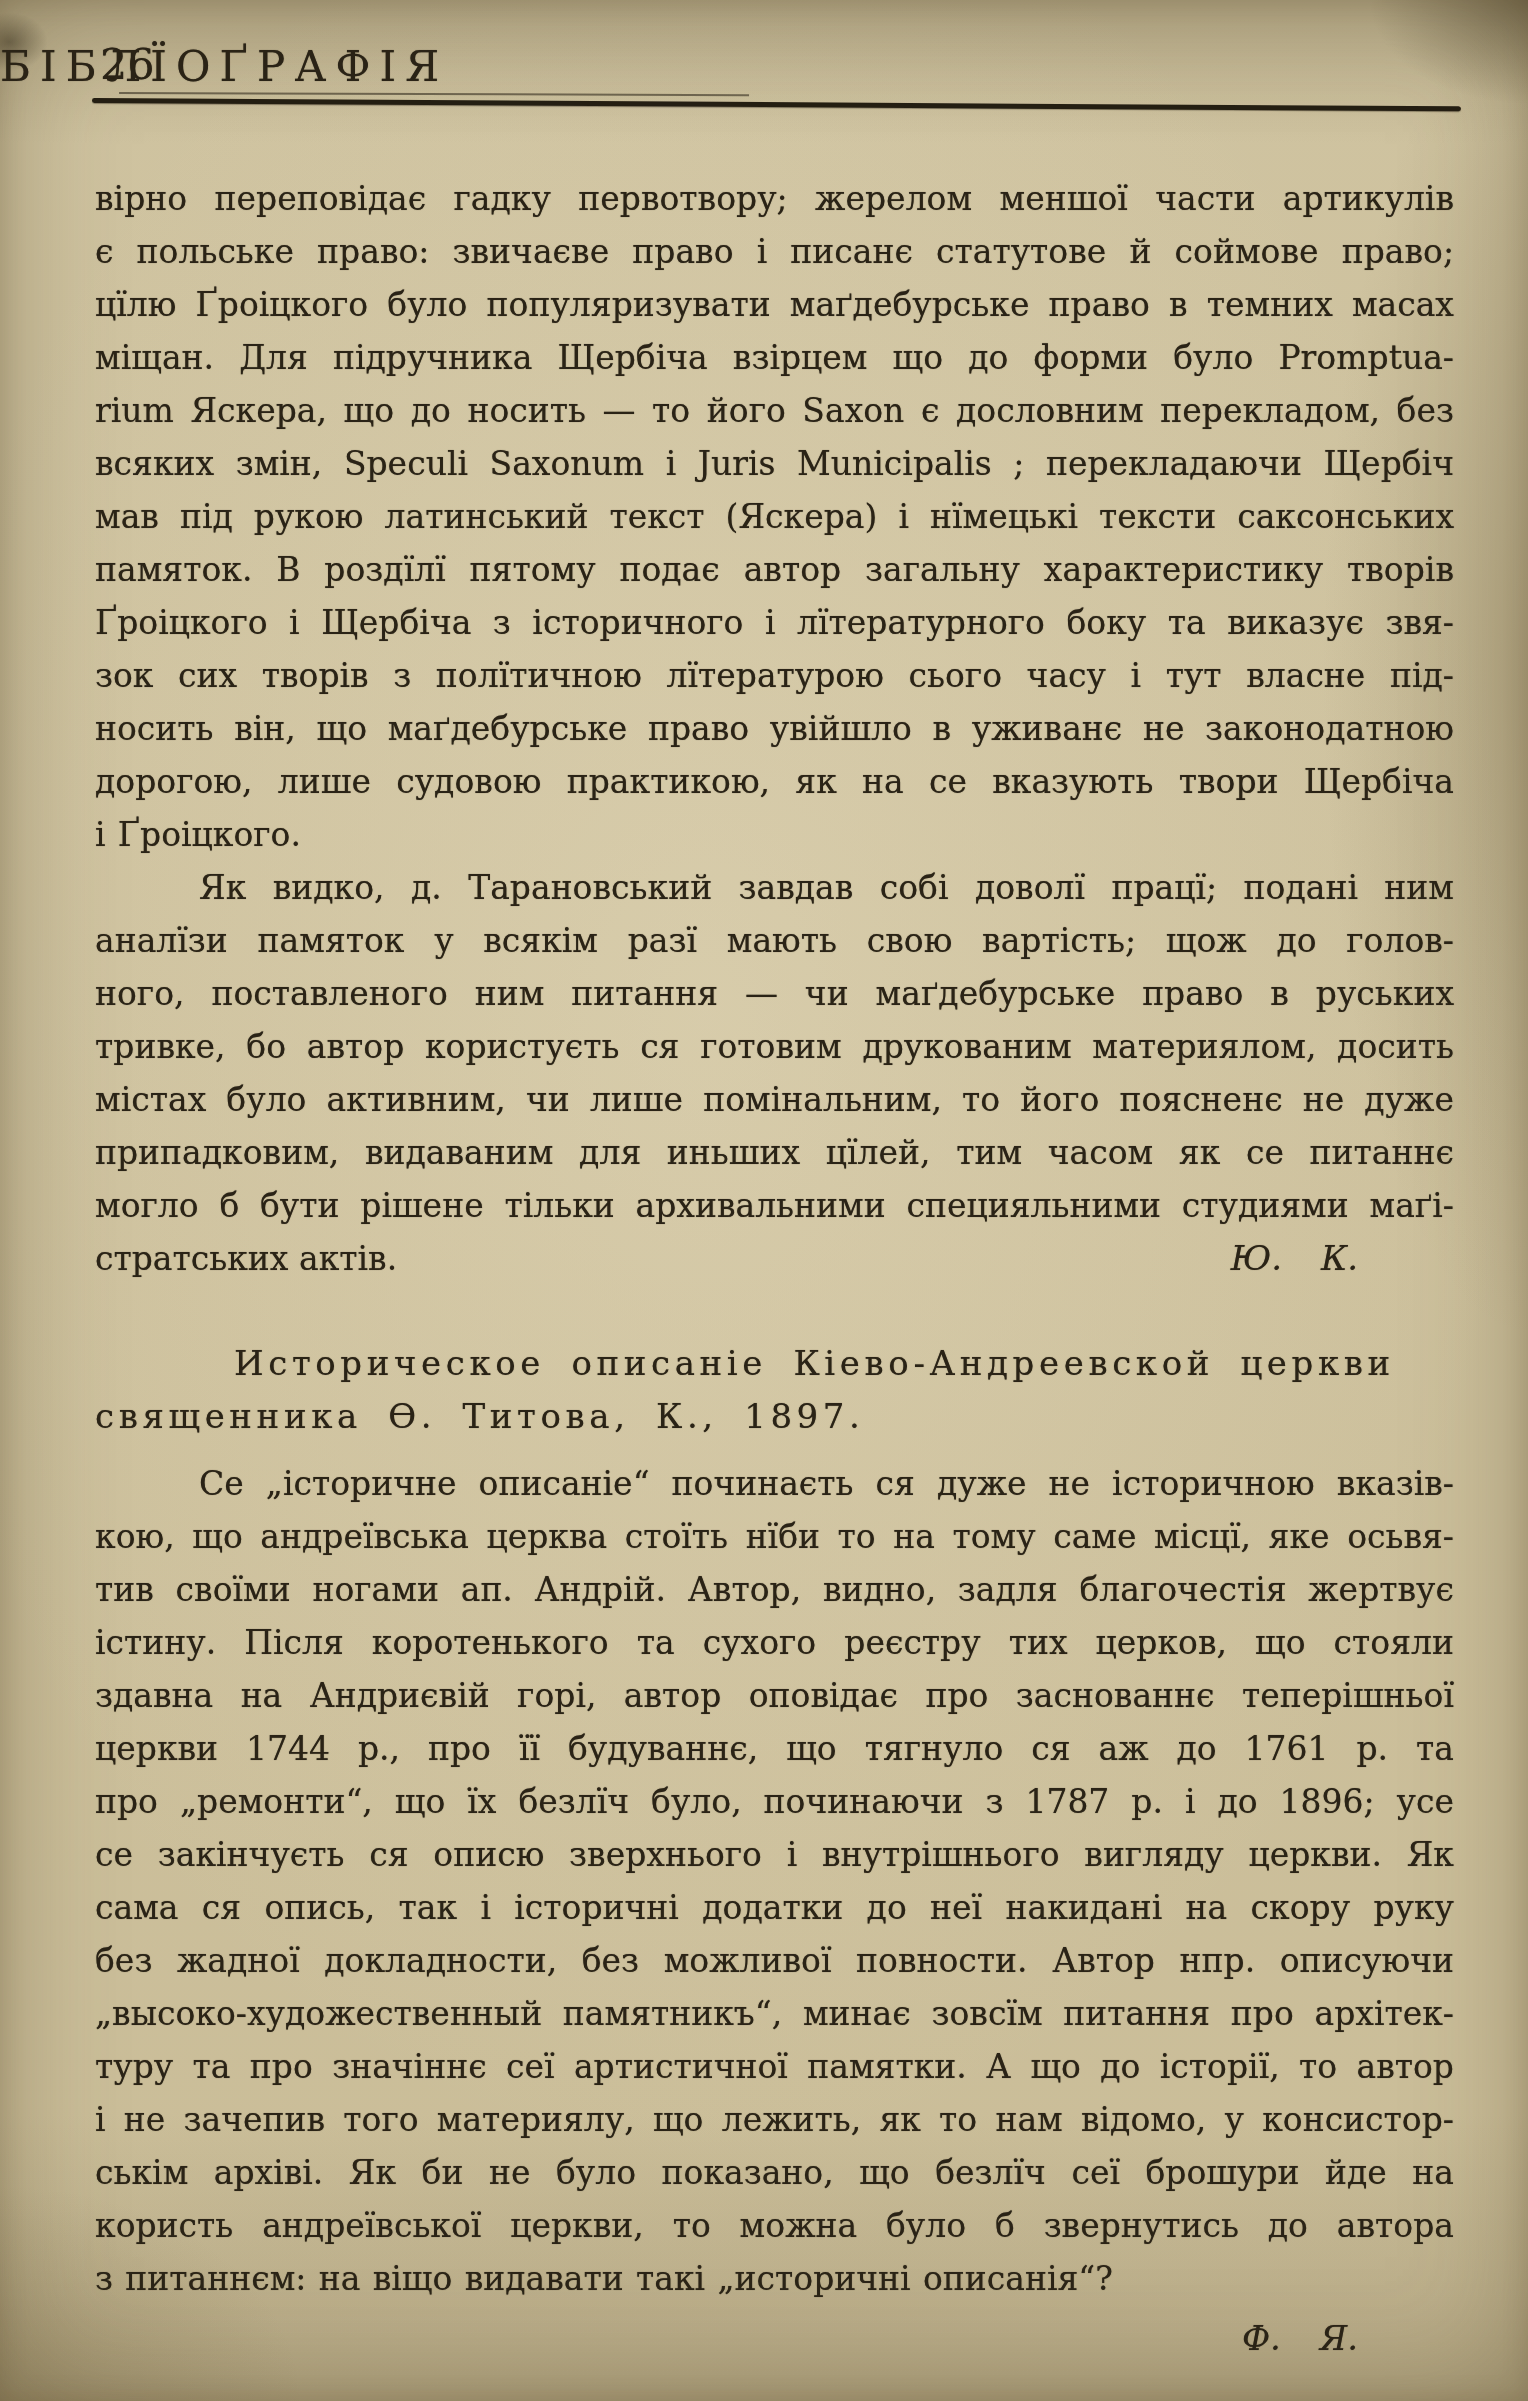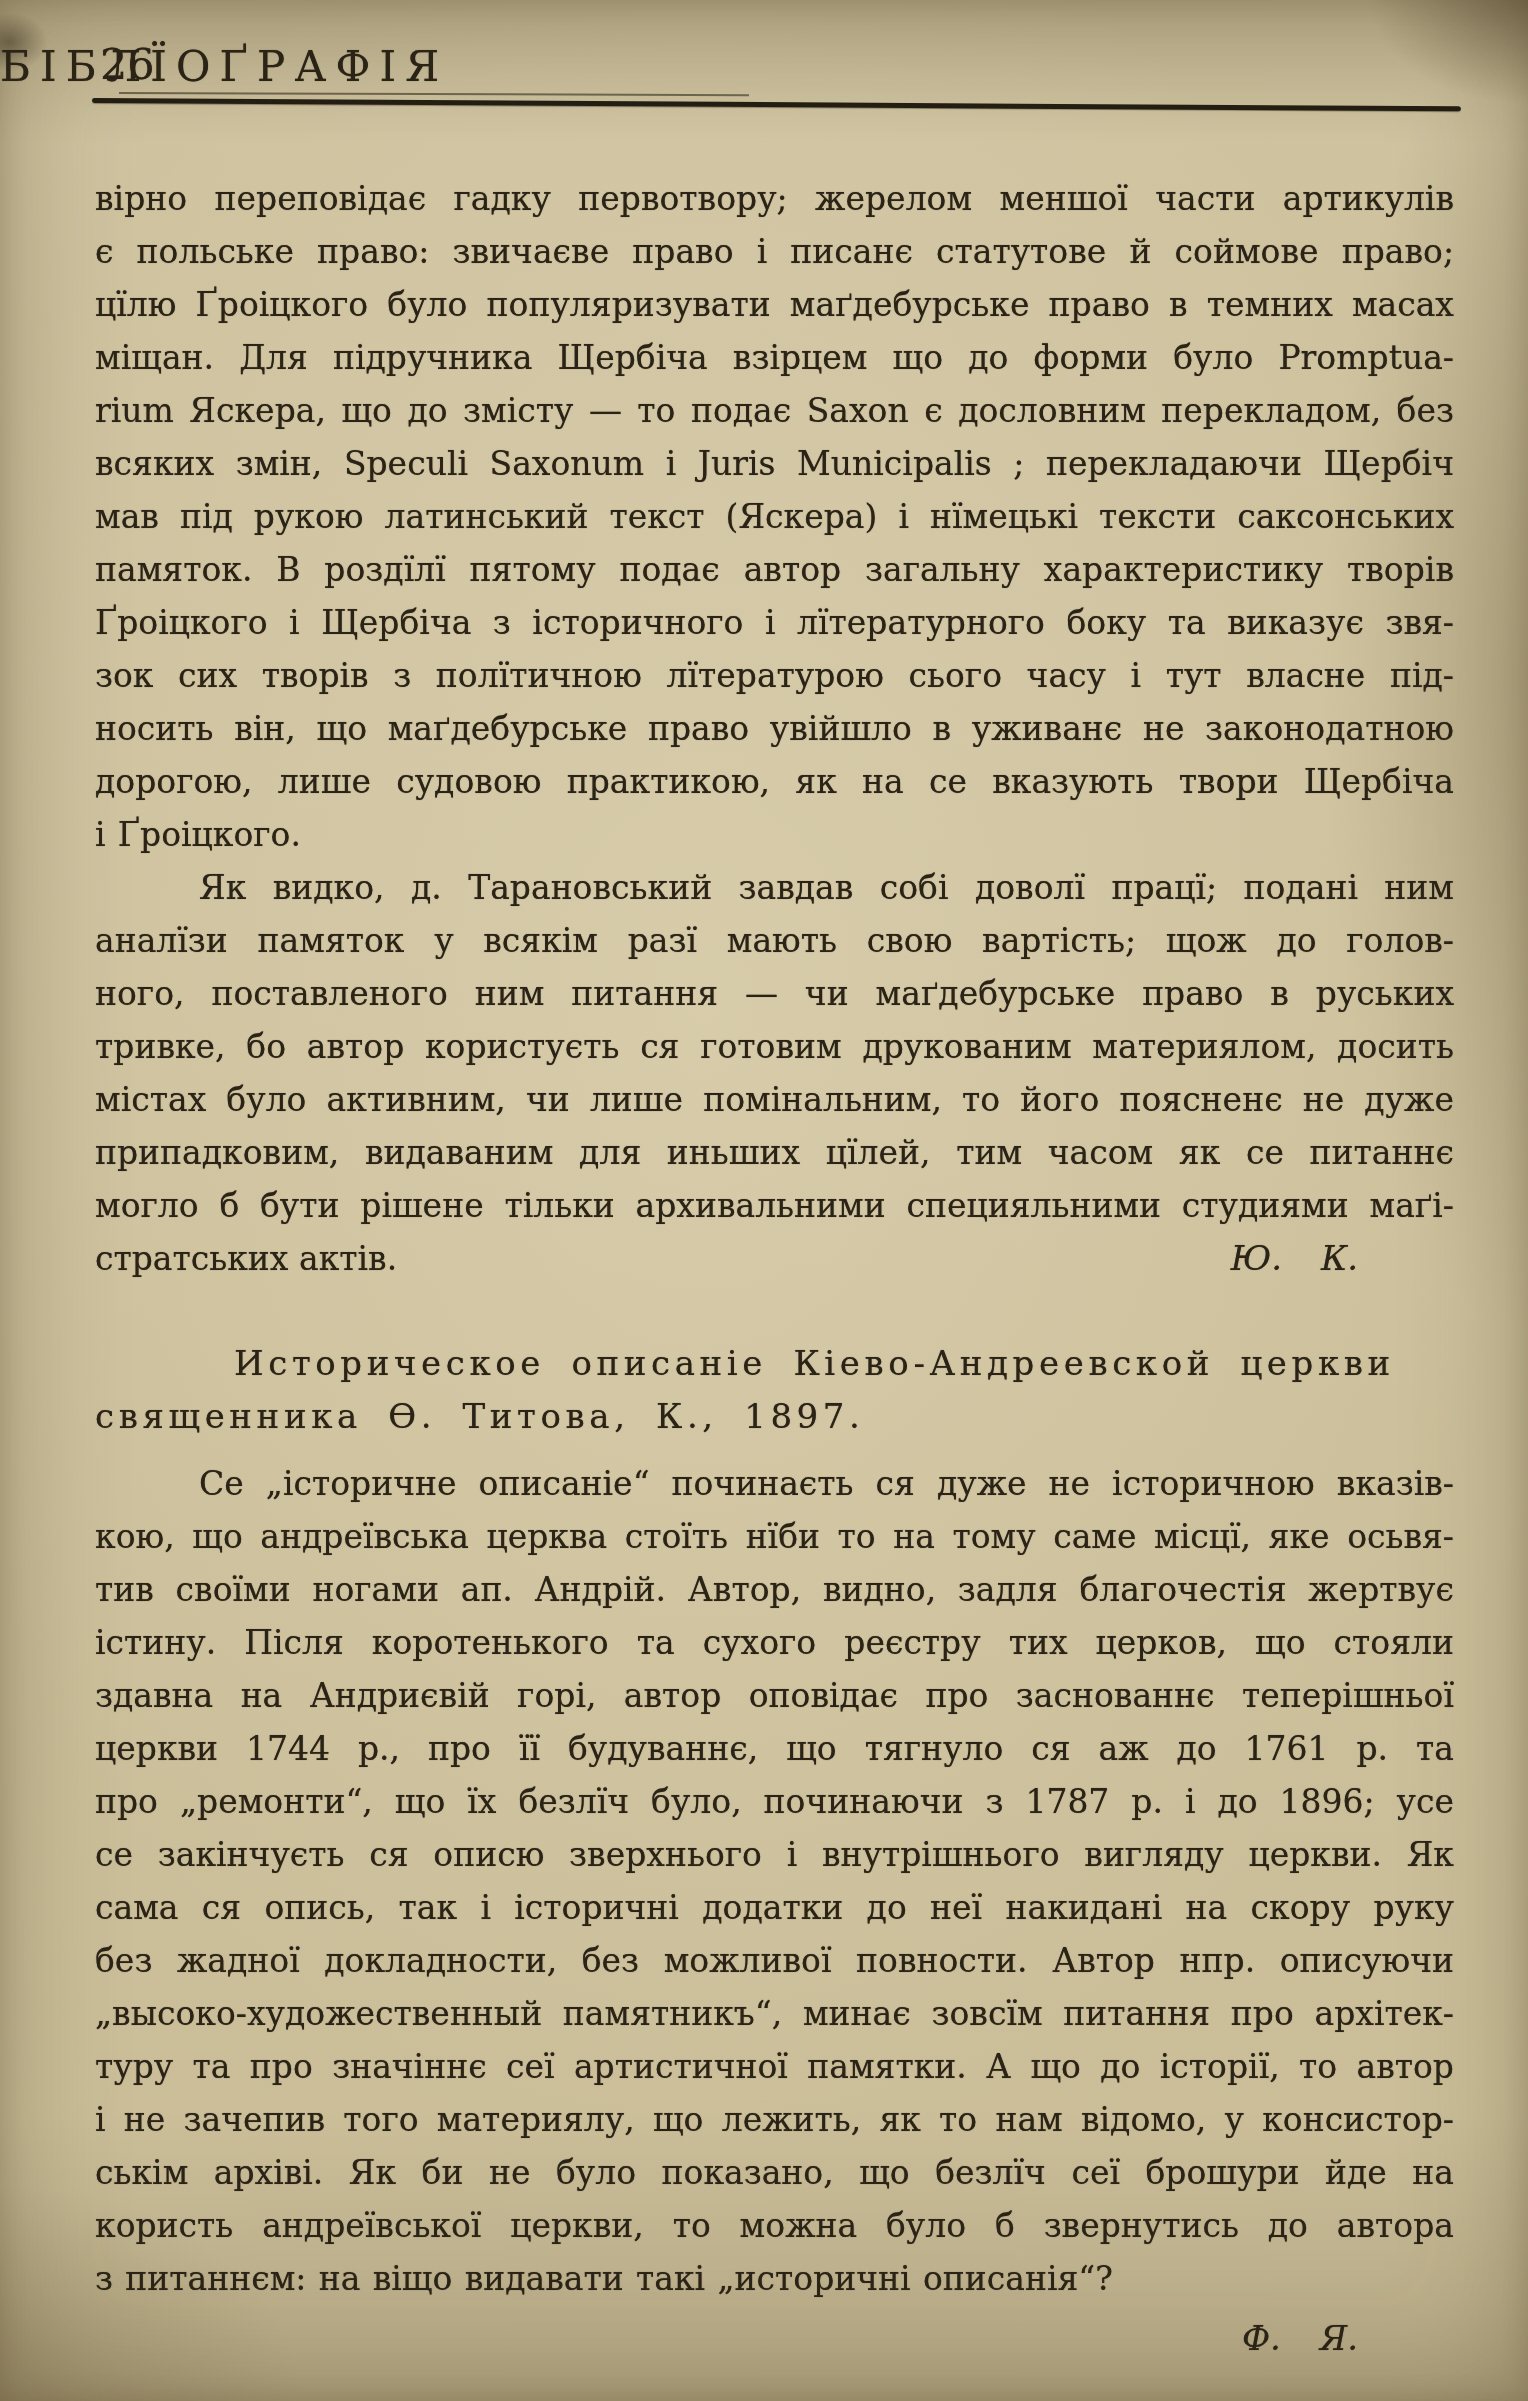--- a/index.html
+++ b/index.html
@@ -84,21 +84,21 @@
   <span class="pagenum ink">26</span>
   <div class="running-head ink">БІБЛЇОҐРАФІЯ</div>
   <div class="rule"></div>
 
   <main class="body ink">
 
     <div class="line j">вірно переповідає гадку первотвору; жерелом меншої части артикулів</div>
     <div class="line j">є польське право: звичаєве право і писанє статутове й соймове право;</div>
     <div class="line j">цїлю Ґроіцкого було популяризувати маґдебурське право в темних масах</div>
     <div class="line j">міщан. Для підручника Щербіча взірцем що до форми було Promptua-</div>
-    <div class="line j">rium Яскера, що до змісту — то подає Saxon є дословним перекладом, без</div>
+    <div class="line j">rium Яскера, що до носить — то його Saxon є дословним перекладом, без</div>
     <div class="line j">всяких змін, Speculi Saxonum і Juris Municipalis ; перекладаючи Щербіч</div>
     <div class="line j">мав під рукою латинський текст (Яскера) і нїмецькі тексти саксонських</div>
     <div class="line j">памяток. В роздїлї пятому подає автор загальну характеристику творів</div>
     <div class="line j">Ґроіцкого і Щербіча з історичного і лїтературного боку та виказує звя-</div>
     <div class="line j">зок сих творів з полїтичною лїтературою сього часу і тут власне під-</div>
     <div class="line j">носить він, що маґдебурське право увійшло в уживанє не законодатною</div>
     <div class="line j">дорогою, лише судовою практикою, як на се вказують твори Щербіча</div>
     <div class="line last">і Ґроіцкого.</div>
 
     <div class="line j indent">Як видко, д. Тарановський завдав собі доволї працї; подані ним</div>

